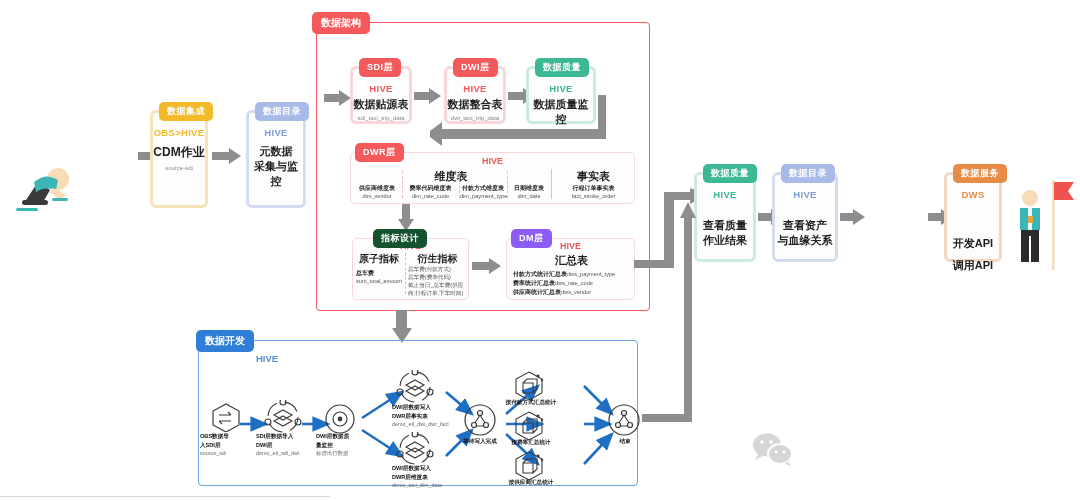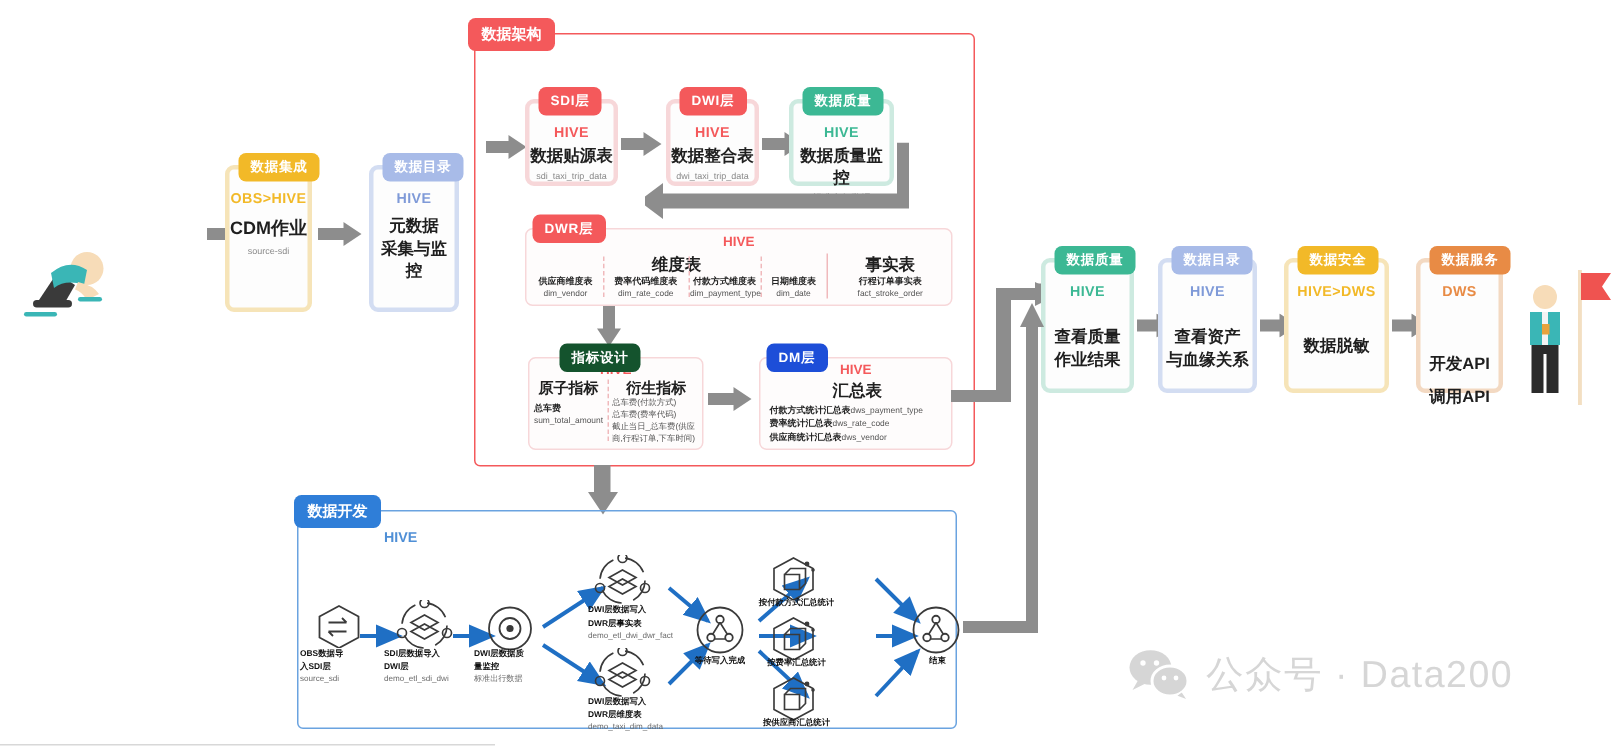--- a/index.html
+++ b/index.html
@@ -235,21 +235,21 @@
   </div>
 
   <div class="panel" style="left:506px;top:238px;width:129px;height:62px;">
     <div class="panel-eng" style="margin-top:2px;">HIVE</div>
     <div class="col-title abs" style="left:0;top:14px;width:129px;">汇总表</div>
     <div class="mini abs" style="left:6px;top:31px;width:120px;text-align:left;line-height:1.5;">
       <b>付款方式统计汇总表</b><span>dws_payment_type</span><br>
       <b>费率统计汇总表</b><span>dws_rate_code</span><br>
       <b>供应商统计汇总表</b><span>dws_vendor</span>
     </div>
-    <span class="badge" style="background:#1d4ed8;top:-10px;left:4px;">DM层</span>
+    <span class="badge" style="background:#8b5cf6;top:-10px;left:4px;">DM层</span>
   </div>
 
   <svg class="abs" style="left:634px;top:188px;" width="70" height="85">
     <path d="M0 76 h34 V8 h-0 v0 h26 v-7 l0 0" fill="none" stroke="#8d8d8d" stroke-width="8"></path>
     <path d="M50 0 l14 9 l-14 9 z" fill="#8d8d8d" transform="translate(10,0)"></path>
   </svg>
   <svg class="abs" style="left:634px;top:186px;" width="80" height="90">
     <path d="M0 78 H36 V10 H58" fill="none" stroke="#8d8d8d" stroke-width="8"></path>
     <path d="M56 2 l16 8 l-16 8 z" fill="#8d8d8d"></path>
   </svg>
@@ -273,25 +273,20 @@
     <span class="cn" style="white-space:pre-line;margin-top:12px;">查看资产
 与血缘关系</span>
   </div>
 
   <div class="arrow" style="left:840px;top:209px;">
     <svg width="26" height="16">
         <path d="M0 4 h13 v-4 l12 8 l-12 8 v-4 h-13 z" fill="#8d8d8d"></path>
       </svg>
   </div>
 
-  <div class="card t-yellow" style="left:856px;top:172px;width:70px;height:90px;">
-    <span class="badge">数据安全</span>
-    <span class="eng">HIVE&gt;DWS</span>
-    <span class="cn" style="margin-top:18px;">数据脱敏</span>
-  </div>
 
   <div class="arrow" style="left:928px;top:209px;">
     <svg width="26" height="16">
         <path d="M0 4 h13 v-4 l12 8 l-12 8 v-4 h-13 z" fill="#8d8d8d"></path>
       </svg>
   </div>
 
   <div class="card t-orange" style="left:944px;top:172px;width:58px;height:90px;">
     <span class="badge">数据服务</span>
     <span class="eng">DWS</span>
@@ -457,18 +452,17 @@
     <svg width="42" height="34">
       <ellipse cx="15" cy="13" rx="14" ry="11.5" fill="#cfcfcf"></ellipse>
       <path d="M7 21 l-4 7 l8 -4 z" fill="#cfcfcf"></path>
       <ellipse cx="28" cy="22" rx="12" ry="10" fill="#cfcfcf" stroke="#ffffff" stroke-width="2"></ellipse>
       <path d="M36 29 l4 6 l-8 -3 z" fill="#cfcfcf" stroke="#ffffff" stroke-width="1"></path>
       <circle cx="10" cy="10" r="1.8" fill="#fff"></circle>
         <circle cx="19" cy="10" r="1.8" fill="#fff"></circle>
       <circle cx="24" cy="20" r="1.6" fill="#fff"></circle>
         <circle cx="32" cy="20" r="1.6" fill="#fff"></circle>
     </svg>
-    <span class="wm-text">公众号 · Data200</span>
   </div>
 
   <div class="abs" style="left:0;top:496px;width:330px;height:1px;background:#d8d8d8;"></div>
 
 </div>
 
 </body></html>

